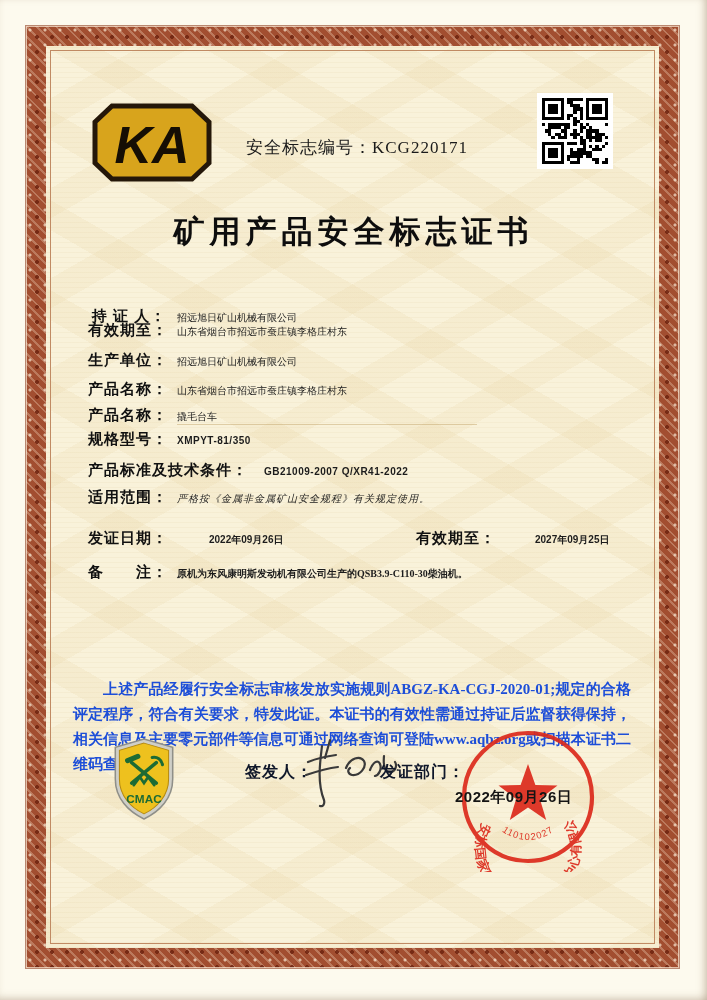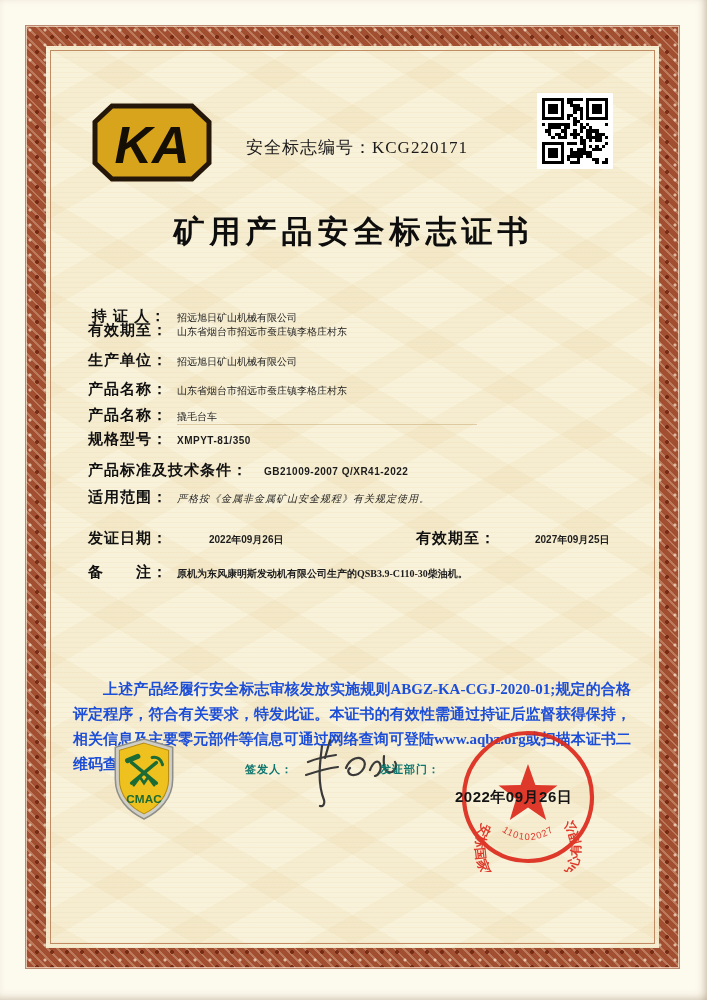--- a/index.html
+++ b/index.html
@@ -63,21 +63,21 @@
   .lab2{ font-weight:700; font-size:15px; color:#111; margin-left:10px; letter-spacing:1px; }
   .val.remark{ font-weight:700; }
 
   .statement{
     left:73px; top:637px; width:558px;
     font-family:"Liberation Serif",serif;
     font-size:15px; line-height:25px; font-weight:700; color:#1d4ed8;
     text-indent:2em; text-align:justify;margin-top:40px;
   }
 
-  .sign-label{ font-weight:700; font-size:11px; color:#0f766e; letter-spacing:1px; }
+  .sign-label{ font-weight:700; font-size:16px; color:#0f172a; letter-spacing:1px; }
   .cmac{ left:111px; top:738px; width:66px; height:82px; }
   .signer{ left:245px; top:762px; }
   .dept{ left:380px; top:762px; }
   .signature{ left:300px; top:728px; width:105px; height:85px; }
 
   .seal-svg{ left:453px; top:722px; width:150px; height:150px; opacity:.92; }
   .seal-date{
     left:455px; top:788px; font-size:15px; font-weight:700; color:#141414;
     font-family:"Liberation Sans",sans-serif; letter-spacing:.5px; z-index:5;
   }

